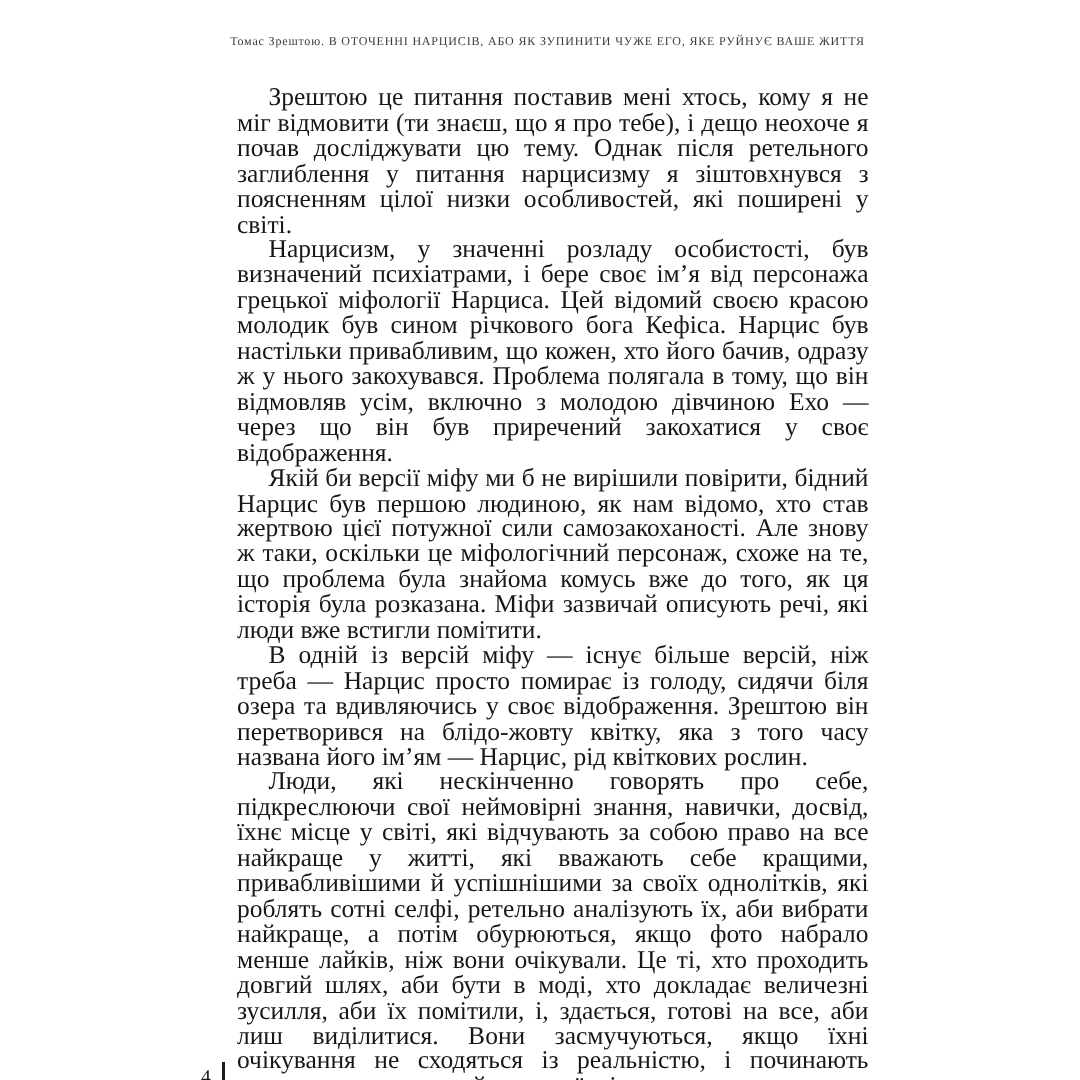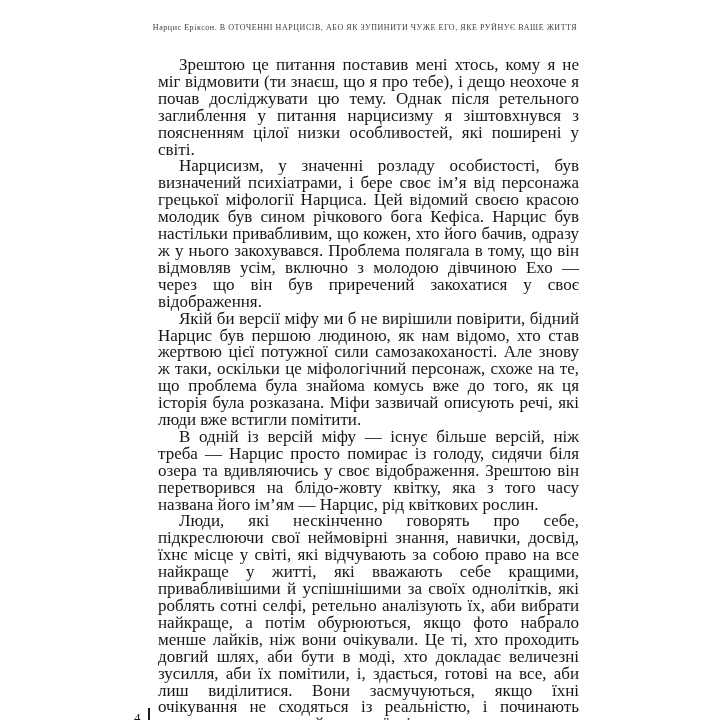--- a/index.html
+++ b/index.html
@@ -57,21 +57,21 @@
     display: inline-block;
     width: 2px;
     height: 20px;
     background: #1c1c1c;
   }
 </style>
 </head>
 <body>
 
 <div class="running-header">
-  <span class="author">Нарцис Еріксон.</span>
+  <span class="author">Томас Зрештою.</span>
   <span> </span>
   <span class="title">В оточенні нарцисів, або як зупинити чуже его, яке руйнує ваше життя</span>
 </div>
 
 <div class="text-block">
     <p class="para">Зрештою це питання поставив мені хтось, кому я не міг відмовити (ти знаєш, що я про тебе), і дещо неохоче я почав досліджувати цю тему. Однак після ретельного заглиблення у питання нарцисизму я зіштовхнувся з поясненням цілої низки особливостей, які поширені у світі.</p>
     <p class="para">Нарцисизм, у значенні розладу особистості, був визначений психіатрами, і бере своє ім’я від персонажа грецької міфології Нарциса. Цей відомий своєю красою молодик був сином річкового бога Кефіса. Нарцис був настільки привабливим, що кожен, хто його бачив, одразу ж у нього закохувався. Проблема полягала в тому, що він відмовляв усім, включно з молодою дівчиною Ехо — через що він був приречений закохатися у своє відображення.</p>
     <p class="para">Якій би версії міфу ми б не вирішили повірити, бідний Нарцис був першою людиною, як нам відомо, хто став жертвою цієї потужної сили самозакоханості. Але знову ж таки, оскільки це міфологічний персонаж, схоже на те, що проблема була знайома комусь вже до того, як ця історія була розказана. Міфи зазвичай описують речі, які люди вже встигли помітити.</p>
     <p class="para">В одній із версій міфу — існує більше версій, ніж треба — Нарцис просто помирає із голоду, сидячи біля озера та вдивляючись у своє відображення. Зрештою він перетворився на блідо-жовту квітку, яка з того часу названа його ім’ям — Нарцис, рід квіткових рослин.</p>
     <p class="para">Люди, які нескінченно говорять про себе, підкреслюючи свої неймовірні знання, навички, досвід, їхнє місце у світі, які відчувають за собою право на все найкраще у житті, які вважають себе кращими, привабливішими й успішнішими за своїх однолітків, які роблять сотні селфі, ретельно аналізують їх, аби вибрати найкраще, а потім обурюються, якщо фото набрало менше лайків, ніж вони очікували. Це ті, хто проходить довгий шлях, аби бути в моді, хто докладає величезні зусилля, аби їх помітили, і, здається, готові на все, аби лиш виділитися. Вони засмучуються, якщо їхні очікування не сходяться із реальністю, і починають скиглити, якщо щось йде не за їхнім планом.</p>

